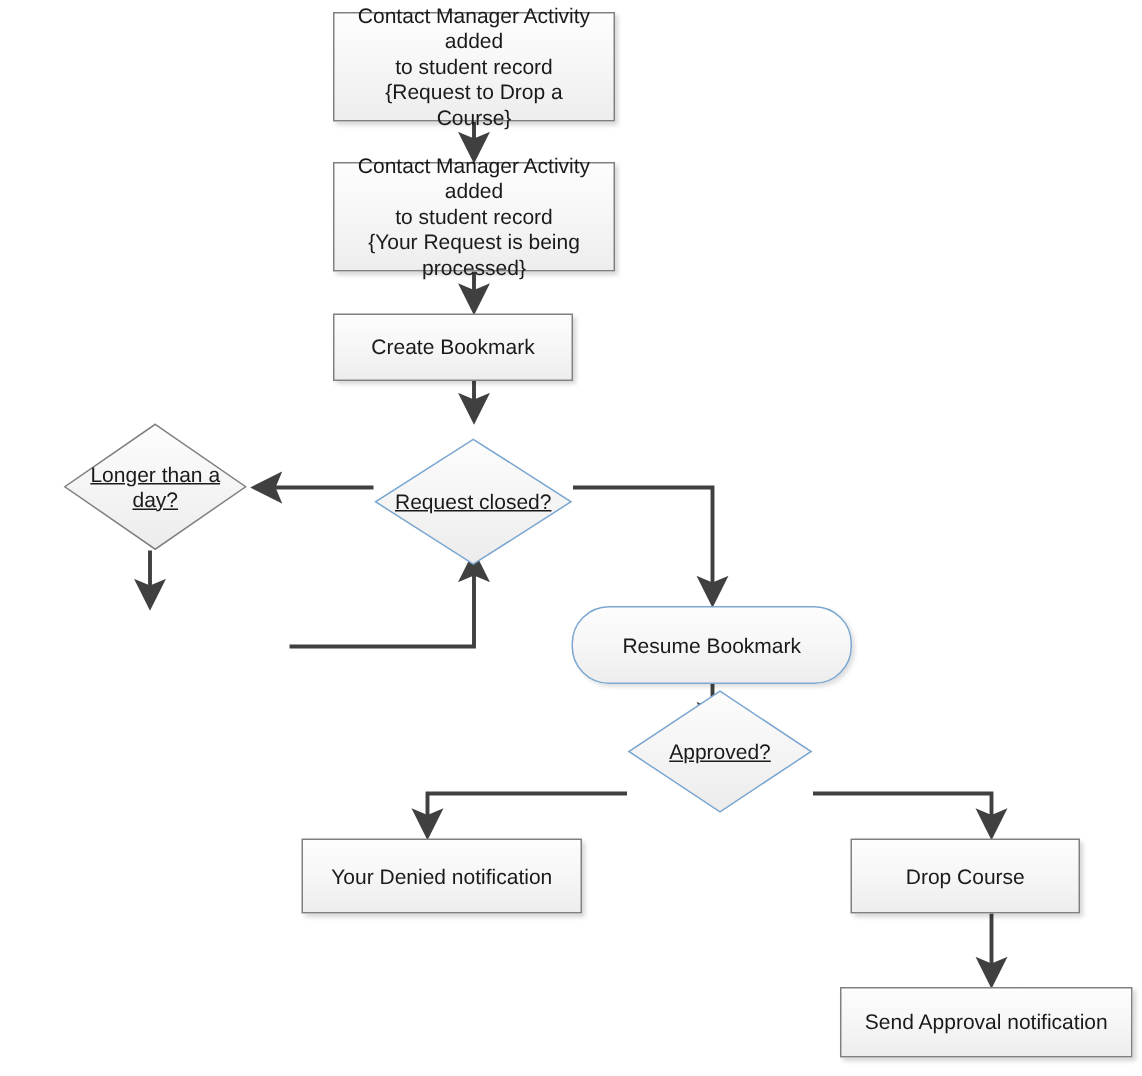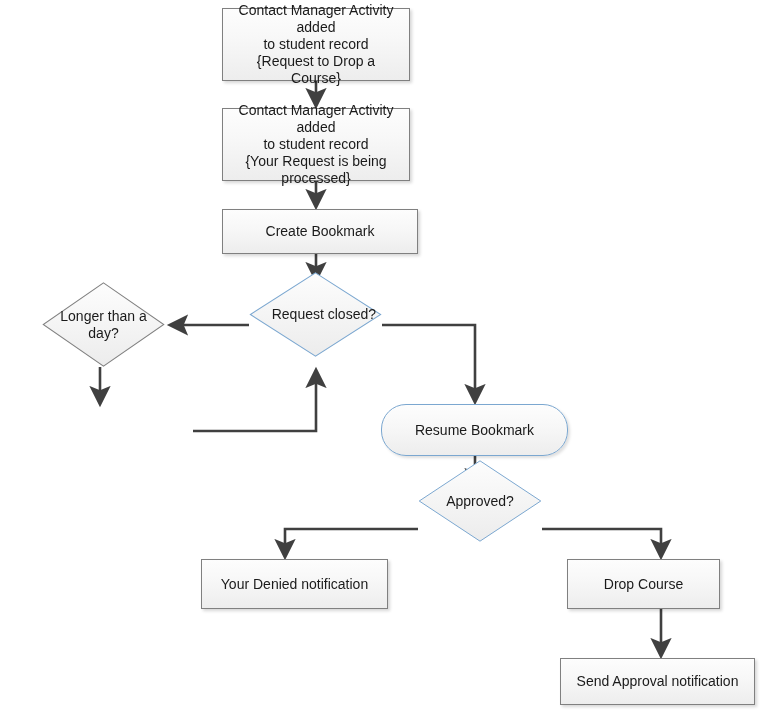--- a/index.html
+++ b/index.html
@@ -56,20 +56,21 @@
     left: 0;
     top: 0;
     width: 100%;
     height: 100%;
     z-index: 1;
   }
   .node.decision .dia-label {
     position: relative;
     z-index: 2;
     padding: 0 6px;
+    text-decoration: underline;
   }
   .node .lbl {
     display: block;
     white-space: pre-line;
     padding: 0 8px;
   }
 </style>
 </head>
 <body>
 
@@ -101,25 +102,25 @@
 to student record
 {Request to Drop a Course}</span>
   </div>
 
   <div class="node process" style="left: 222px; top: 108px; width: 188px; height: 73px;">
     <span class="lbl">Contact Manager Activity added
 to student record
 {Your Request is being processed}</span>
   </div>
 
-  <div class="node process" style="left: 222px; top: 209px; width: 196px; height: 45px;">
+  <div class="node process" style="left: 222px; top: 209px; width: 160px; height: 45px;">
     <span class="lbl">Create Bookmark</span>
   </div>
 
-  <div class="node decision" style="left: 249px; top: 272px; width: 133px; height: 85px; justify-content: flex-end;">
+  <div class="node decision" style="left: 249px; top: 292px; width: 133px; height: 85px;">
     <svg class="dia-shape" viewBox="0 0 100 100" preserveAspectRatio="none">
       <polygon points="50,1 99,50 50,99 1,50" fill="url(#dg1)" stroke="#7ba7d0" stroke-width="1" vector-effect="non-scaling-stroke"></polygon>
       <defs>
         <linearGradient id="dg1" x1="0" y1="0" x2="0" y2="1">
           <stop offset="0%" stop-color="#fdfdfd"></stop>
           <stop offset="100%" stop-color="#ececec"></stop>
         </linearGradient>
       </defs>
     </svg>
     <span class="dia-label">Request closed?</span>

